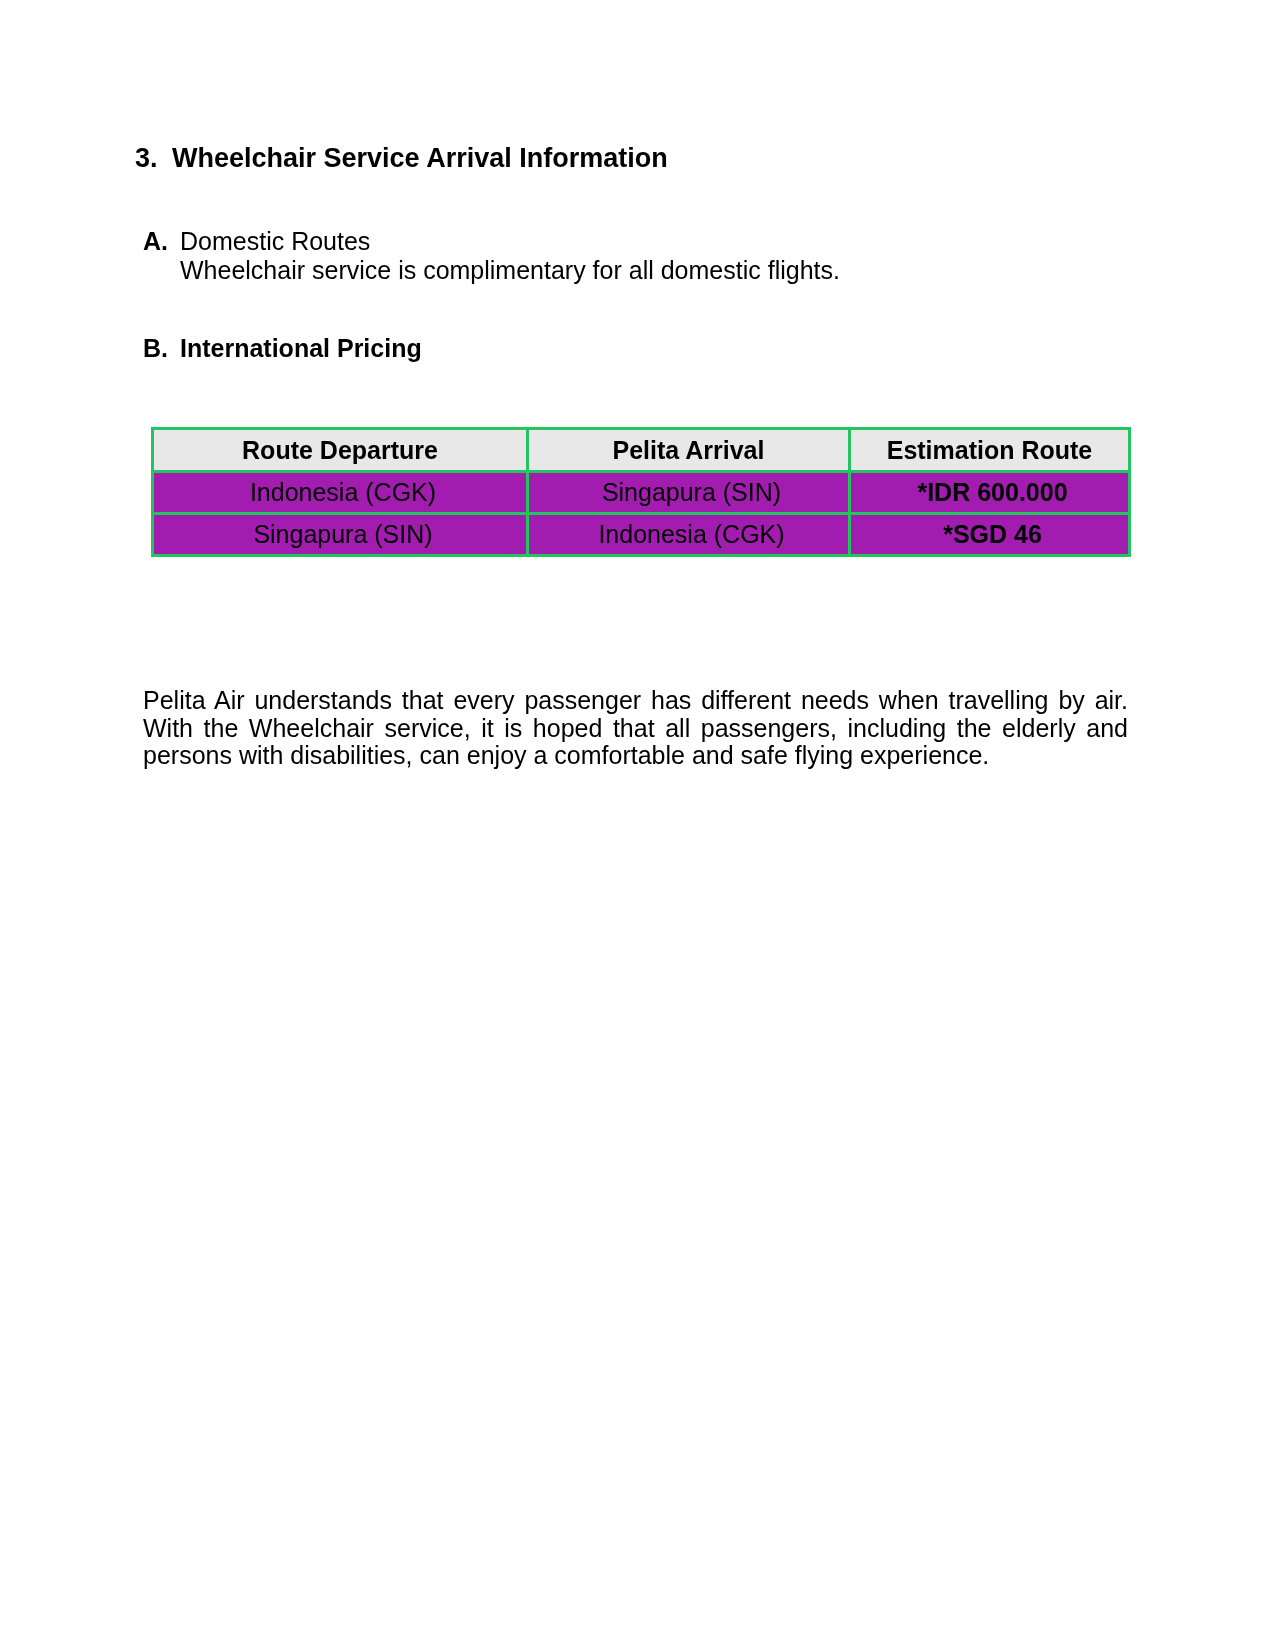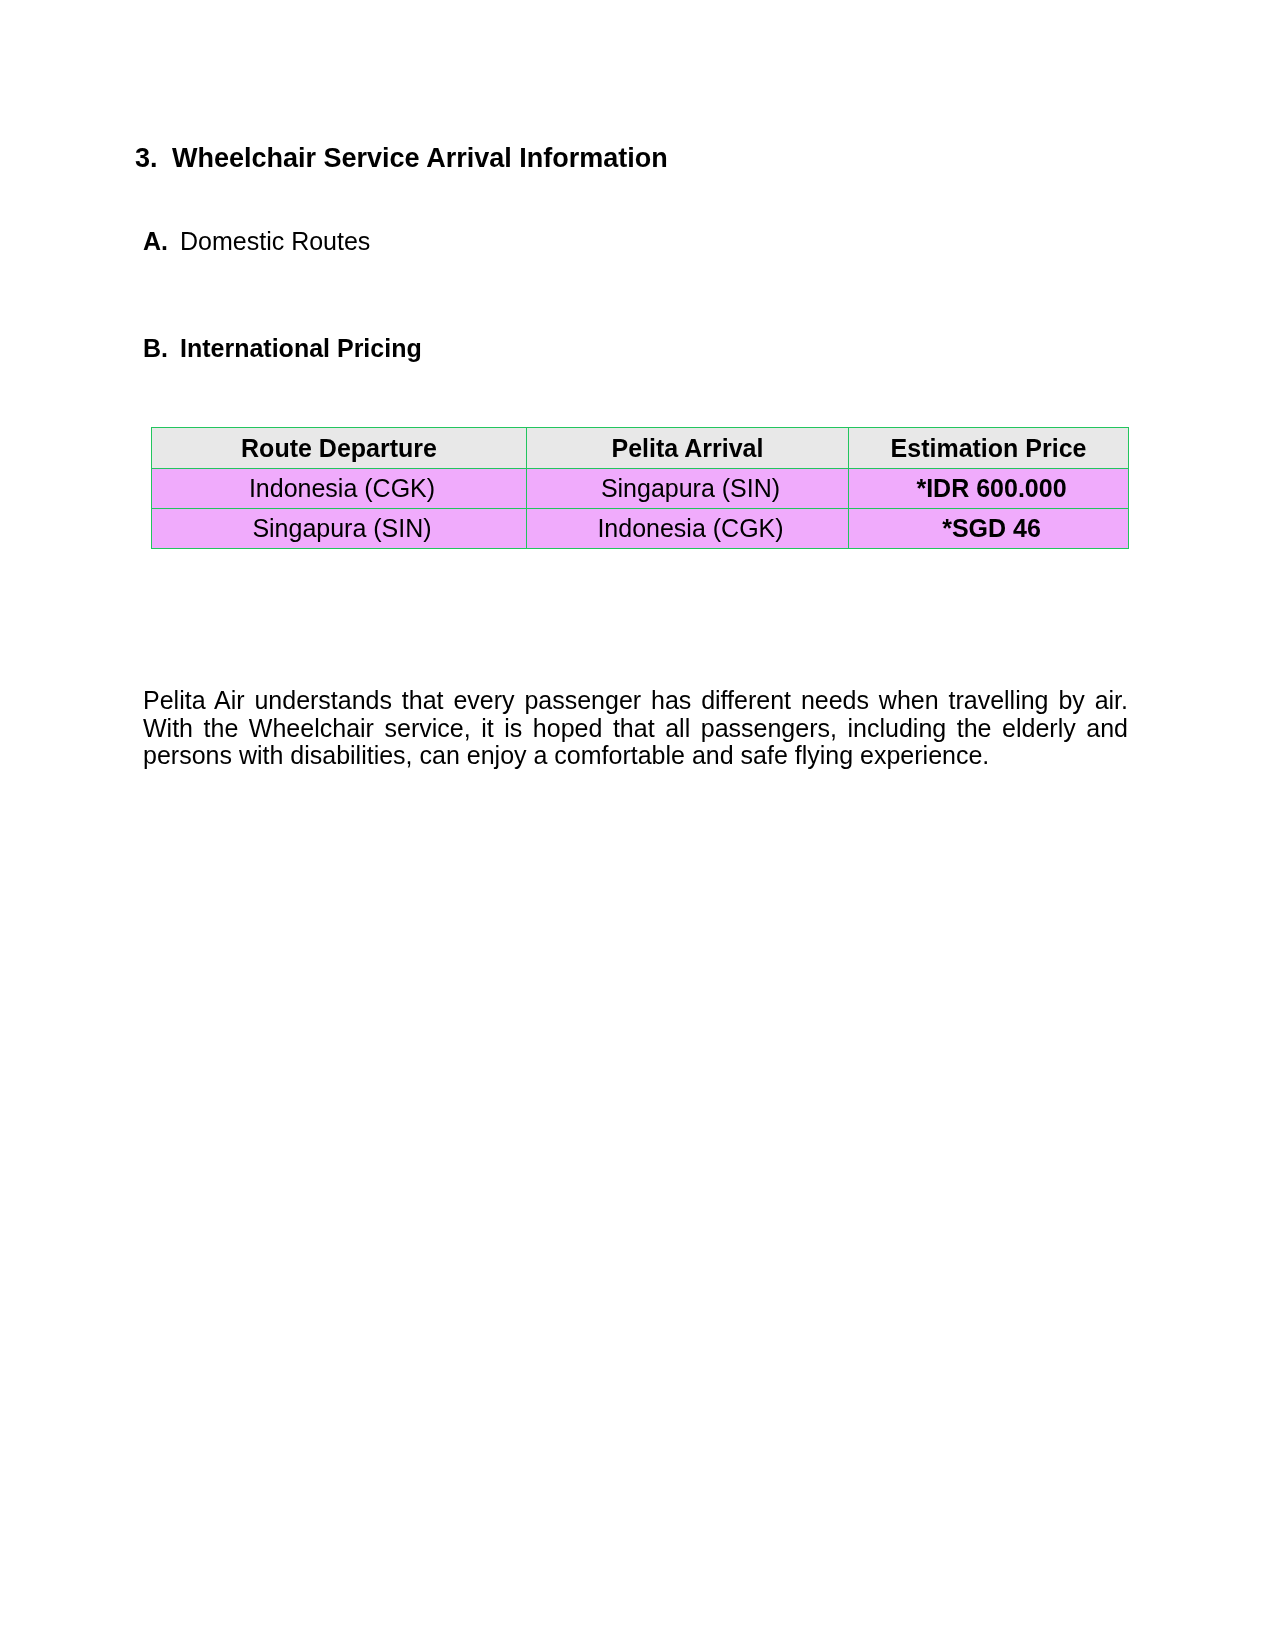--- a/index.html
+++ b/index.html
@@ -32,32 +32,32 @@
   #subA { top: 227px; line-height: 29px; }
   #subB { top: 334px; font-weight: bold; }
   .doc-table {
     position: absolute;
     top: 427px;
     left: 151px;
     border-collapse: collapse;
     table-layout: fixed;
   }
   .doc-table th, .doc-table td {
-    border: 1px solid #22c55e;
+    border: 3px solid #22c55e;
     text-align: center;
     vertical-align: middle;
     font-size: 25px;
     padding: 0;
   }
   .doc-table th {
     background: #e8e8e8;
     font-weight: bold;
     height: 40px;
   }
-  .doc-table td { height: 39px; background: #f0abfc; padding-left: 6px; }
+  .doc-table td { height: 39px; background: #a21caf; padding-left: 6px; }
   .doc-table td.price { font-weight: bold; }
   .paragraph {
     position: absolute;
     top: 643px;
     left: 143px;
     width: 985px;
     font-size: 25px;
     line-height: 27.5px;
     text-align: justify;
     margin-top: 44px;
@@ -70,39 +70,40 @@
 
   <div class="heading">
     <span class="num">3.</span>
     <span>Wheelchair Service Arrival Information</span>
   </div>
 
   <div class="sub" id="subA">
     <span class="lbl">A.</span>
     <span>
       <span>Domestic Routes</span><br>
+      <span>Wheelchair service is complimentary for all domestic flights.</span>
     </span>
   </div>
 
   <div class="sub" id="subB">
     <span class="lbl">B.</span>
     <span>International Pricing</span>
   </div>
 
   <table class="doc-table">
     <colgroup>
       <col style="width:375px">
       <col style="width:322px">
       <col style="width:280px">
     </colgroup>
     <thead>
       <tr>
         <th>Route Departure</th>
         <th>Pelita Arrival</th>
-        <th>Estimation Price</th>
+        <th>Estimation Route</th>
       </tr>
     </thead>
     <tbody>
       <tr>
         <td>Indonesia (CGK)</td>
         <td>Singapura (SIN)</td>
         <td class="price">*IDR 600.000</td>
       </tr>
       <tr>
         <td>Singapura (SIN)</td>

